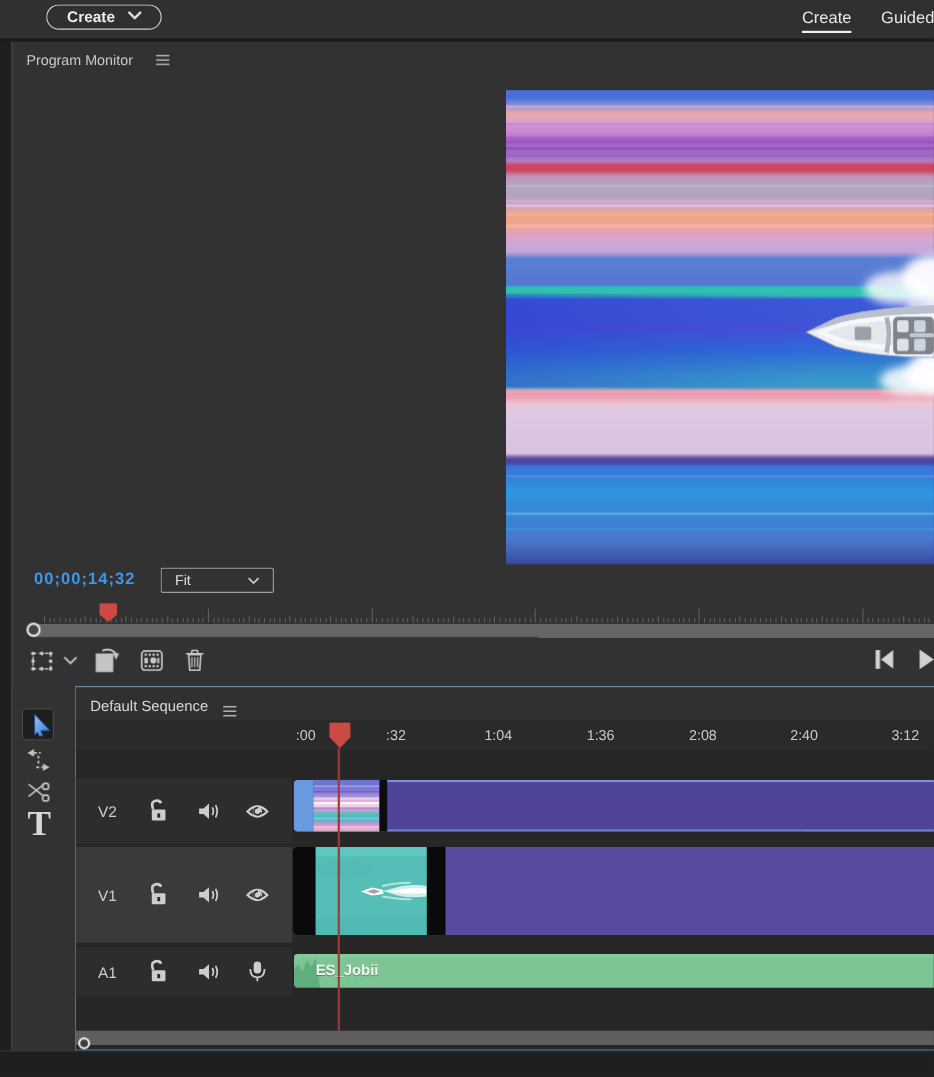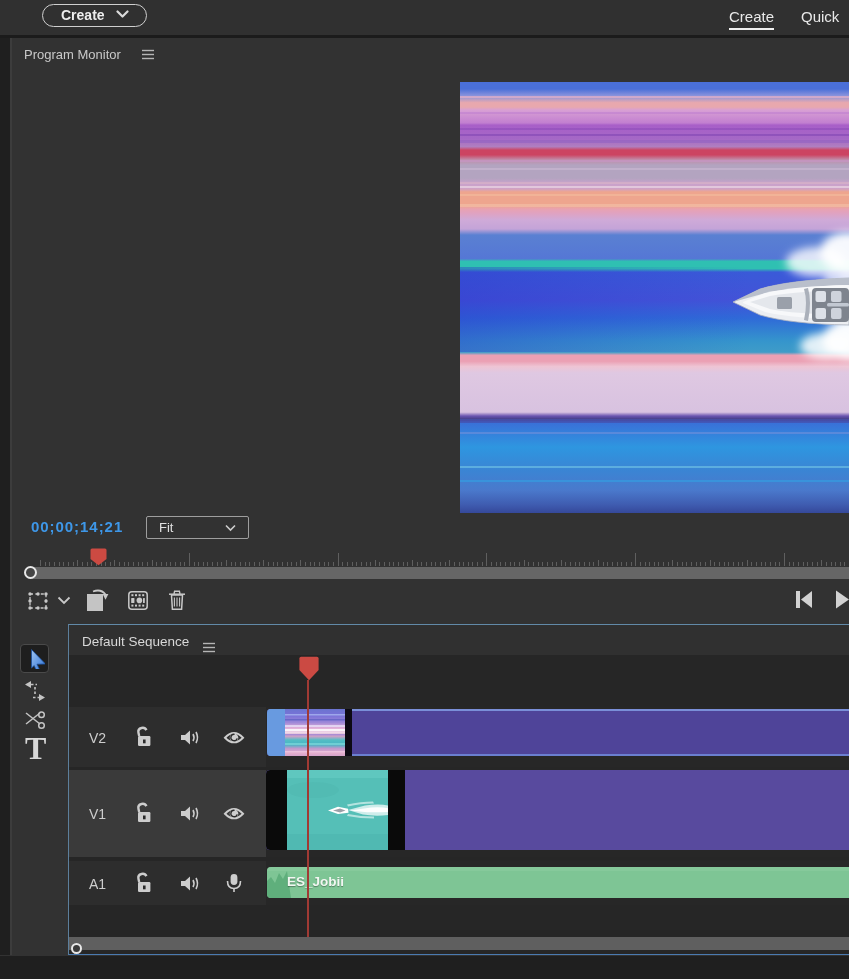--- a/index.html
+++ b/index.html
@@ -14,21 +14,21 @@
 
   <div class="abs" style="left:0;top:0;width:849px;height:35px;background:#303030;"></div>
   <div class="abs" style="left:0;top:35px;width:849px;height:3px;background:#1b1b1b;"></div>
   <div class="abs" style="left:42px;top:4px;width:103px;height:21px;border:1.5px solid #cfcfcf;border-radius:13px;color:#ededed;font-size:14px;font-weight:bold;line-height:21px;text-align:left;">
     <span style="margin-left:18px;">Create</span>
     <svg width="13" height="9" viewBox="0 0 13 9" style="margin-left:8px;vertical-align:1px;">
         <path d="M1.5 1.5 L6.5 6.5 L11.5 1.5" stroke="#dadada" stroke-width="2.2" fill="none" stroke-linecap="round" stroke-linejoin="round"></path>
       </svg>
   </div>
   <div class="abs" style="left:729px;top:8px;color:#e8e8e8;font-size:15px;border-bottom:2px solid #f0f0f0;padding-bottom:3px;">Create</div>
-  <div class="abs" style="left:801px;top:8px;color:#e8e8e8;font-size:15px;">Quick</div>
+  <div class="abs" style="left:801px;top:8px;color:#e8e8e8;font-size:15px;">Guided</div>
 
   <div class="abs" style="left:0;top:38px;width:10px;height:918px;background:#1f1f1f;"></div>
   <div class="abs" style="left:10px;top:38px;width:2px;height:918px;background:#3c3c3c;"></div>
 
   <div class="abs" style="left:24px;top:47px;color:#c9c9c9;font-size:13px;">Program Monitor</div>
   <div class="abs" style="left:142px;top:48px;color:#b5b5b5;font-size:13px;">
     <svg width="12" height="11" viewBox="0 0 12 11">
         <g stroke="#b5b5b5" stroke-width="1.4">
           <line x1="0" y1="1.5" x2="12" y2="1.5"></line>
           <line x1="0" y1="5.5" x2="12" y2="5.5"></line>
@@ -137,21 +137,21 @@
         <rect x="352" y="206" width="37" height="34" rx="4" fill="#7e848e"></rect>
         <rect x="355.5" y="209" width="10.5" height="11" rx="2" fill="#dde1e8"></rect>
         <rect x="355.5" y="226" width="10.5" height="11" rx="2" fill="#dde1e8"></rect>
         <rect x="371" y="209" width="10.5" height="11" rx="2" fill="#ced3dc"></rect>
         <rect x="371" y="226" width="10.5" height="11" rx="2" fill="#ced3dc"></rect>
         <rect x="367" y="221" width="22" height="3.5" rx="1.5" fill="#c2c8d2"></rect>
       </g>
     </svg>
   </div>
 
-  <div class="abs" style="left:31px;top:518px;color:#3e97e8;font-size:15px;font-weight:bold;letter-spacing:0.95px;">00;00;14;21</div>
+  <div class="abs" style="left:31px;top:518px;color:#3e97e8;font-size:15px;font-weight:bold;letter-spacing:0.95px;">00;00;14;32</div>
   <div class="abs" style="left:146px;top:516px;width:101px;height:21px;border:1px solid #9e9e9e;border-radius:2px;color:#e0e0e0;font-size:13px;line-height:21px;">
     <span style="margin-left:12px;">Fit</span>
     <svg width="11" height="8" viewBox="0 0 11 8" style="position:absolute;right:12px;top:7px;">
         <path d="M1 1.5 L5.5 6 L10 1.5" stroke="#cccccc" stroke-width="1.6" fill="none"></path>
       </svg>
   </div>
 
   <div class="abs" style="left:0;top:548px;width:849px;height:19px;" id="miniruler">
       <div style="position:absolute;left:40.0px;top:12px;width:1px;height:6px;background:#5f5f5f;"></div>
       <div style="position:absolute;left:44.6px;top:14px;width:1px;height:4px;background:#5f5f5f;"></div>
@@ -406,20 +406,29 @@
   <div class="abs" style="left:203px;top:639px;">
     <svg width="12" height="11" viewBox="0 0 12 11">
         <g stroke="#b5b5b5" stroke-width="1.4">
           <line x1="0" y1="1.5" x2="12" y2="1.5"></line>
           <line x1="0" y1="5.5" x2="12" y2="5.5"></line>
           <line x1="0" y1="9.5" x2="12" y2="9.5"></line>
         </g>
       </svg>
   </div>
 
+  <div class="abs" style="left:69px;top:655px;width:780px;height:27px;background:#2a2a2a;" id="tlruler">
+      <div style="position:absolute;left:179px;top:6px;width:60px;text-align:center;color:#c9c9c9;font-size:13px;">:00</div>
+      <div style="position:absolute;left:261px;top:6px;width:60px;text-align:center;color:#c9c9c9;font-size:13px;">:32</div>
+      <div style="position:absolute;left:354px;top:6px;width:60px;text-align:center;color:#c9c9c9;font-size:13px;">1:04</div>
+      <div style="position:absolute;left:447px;top:6px;width:60px;text-align:center;color:#c9c9c9;font-size:13px;">1:36</div>
+      <div style="position:absolute;left:540px;top:6px;width:60px;text-align:center;color:#c9c9c9;font-size:13px;">2:08</div>
+      <div style="position:absolute;left:632px;top:6px;width:60px;text-align:center;color:#c9c9c9;font-size:13px;">2:40</div>
+      <div style="position:absolute;left:724px;top:6px;width:60px;text-align:center;color:#c9c9c9;font-size:13px;">3:12</div>
+    </div>
 
   <div class="abs" style="left:69px;top:707px;width:197px;height:60px;background:#2d2d2d;"></div>
   <div class="abs" style="left:69px;top:770px;width:197px;height:87px;background:#3a3a3a;"></div>
   <div class="abs" style="left:69px;top:861px;width:197px;height:44px;background:#2d2d2d;"></div>
 
   <div class="abs" style="left:266px;top:707px;width:583px;height:60px;background:#272727;"></div>
   <div class="abs" style="left:266px;top:770px;width:583px;height:87px;background:#272727;"></div>
   <div class="abs" style="left:266px;top:861px;width:583px;height:44px;background:#272727;"></div>
 
   <svg class="abs" style="left:69px;top:707px;" width="197" height="200" viewBox="0 0 197 200">

